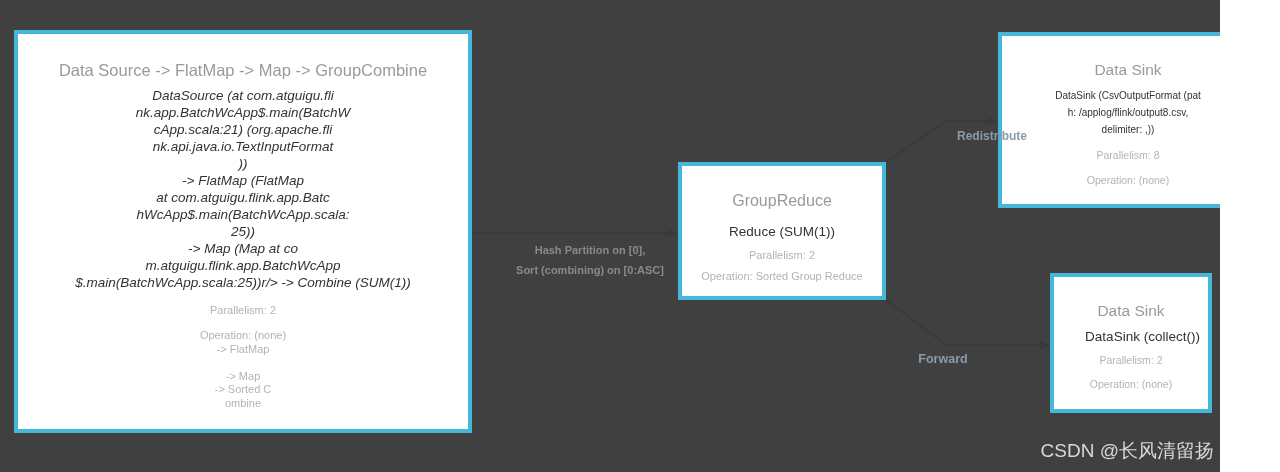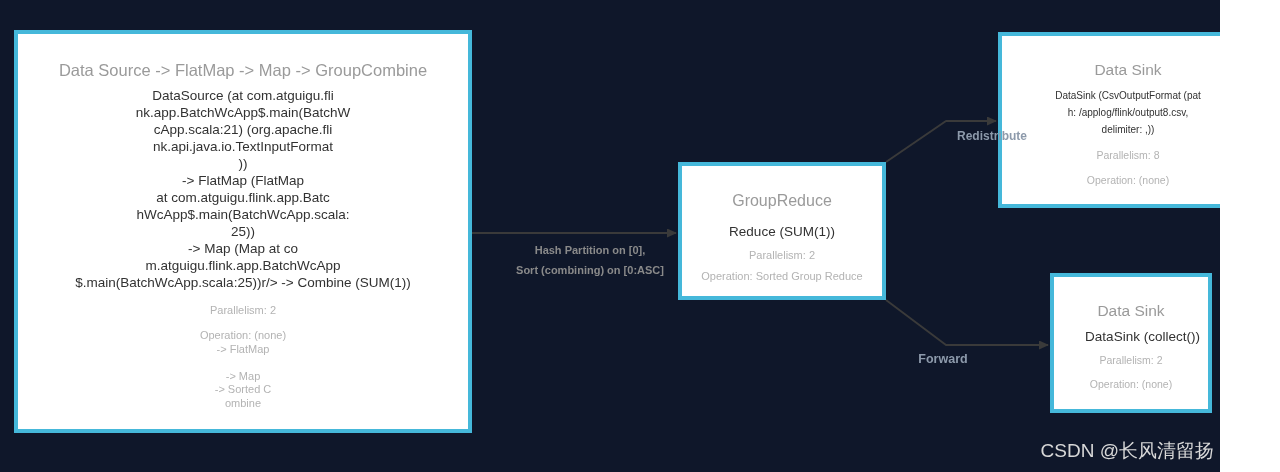--- a/index.html
+++ b/index.html
@@ -1,21 +1,21 @@
 <!DOCTYPE html>
 <html><head>
 <meta charset="utf-8">
 <style>
   html, body { margin: 0; padding: 0; background: #ffffff; }
   body { font-family: "Liberation Sans", sans-serif; }
   .canvas {
     position: relative;
     width: 1220px;
     height: 472px;
-    background: #0f172a;
+    background: #404040;
     overflow: hidden;
   }
   .edges-svg {
     position: absolute;
     left: 0; top: 0;
     width: 1280px; height: 472px;
     pointer-events: none;
   }
   .node {
     position: absolute;
@@ -33,21 +33,21 @@
     white-space: pre-line;
   }
   .node-meta {
     color: #b3b3b3;
     white-space: pre-line;
   }
 
   
   #node-source { left: 14px; top: 30px; width: 458px; height: 403px; }
   #node-source .node-title { margin-top: 26px; font-size: 16.5px; }
-  #node-source .node-desc  { margin-top: 7px; font-size: 13.5px; line-height: 17px; }
+  #node-source .node-desc  { margin-top: 7px; font-size: 13.5px; line-height: 17px; font-style: italic; }
   #node-source .meta-parallelism { margin-top: 13px; font-size: 11px; line-height: 13px; }
   #node-source .meta-operation   { margin-top: 12px; font-size: 11px; line-height: 13.5px; }
 
   
   #node-groupreduce { left: 678px; top: 162px; width: 208px; height: 138px; }
   #node-groupreduce .node-title { margin-top: 25px; font-size: 16px; }
   #node-groupreduce .node-desc  { margin-top: 12px; font-size: 13.5px; line-height: 17px; }
   #node-groupreduce .meta-parallelism { margin-top: 9px; font-size: 11px; line-height: 13px; }
   #node-groupreduce .meta-operation   { margin-top: 8px; font-size: 11px; line-height: 13px; }
 

